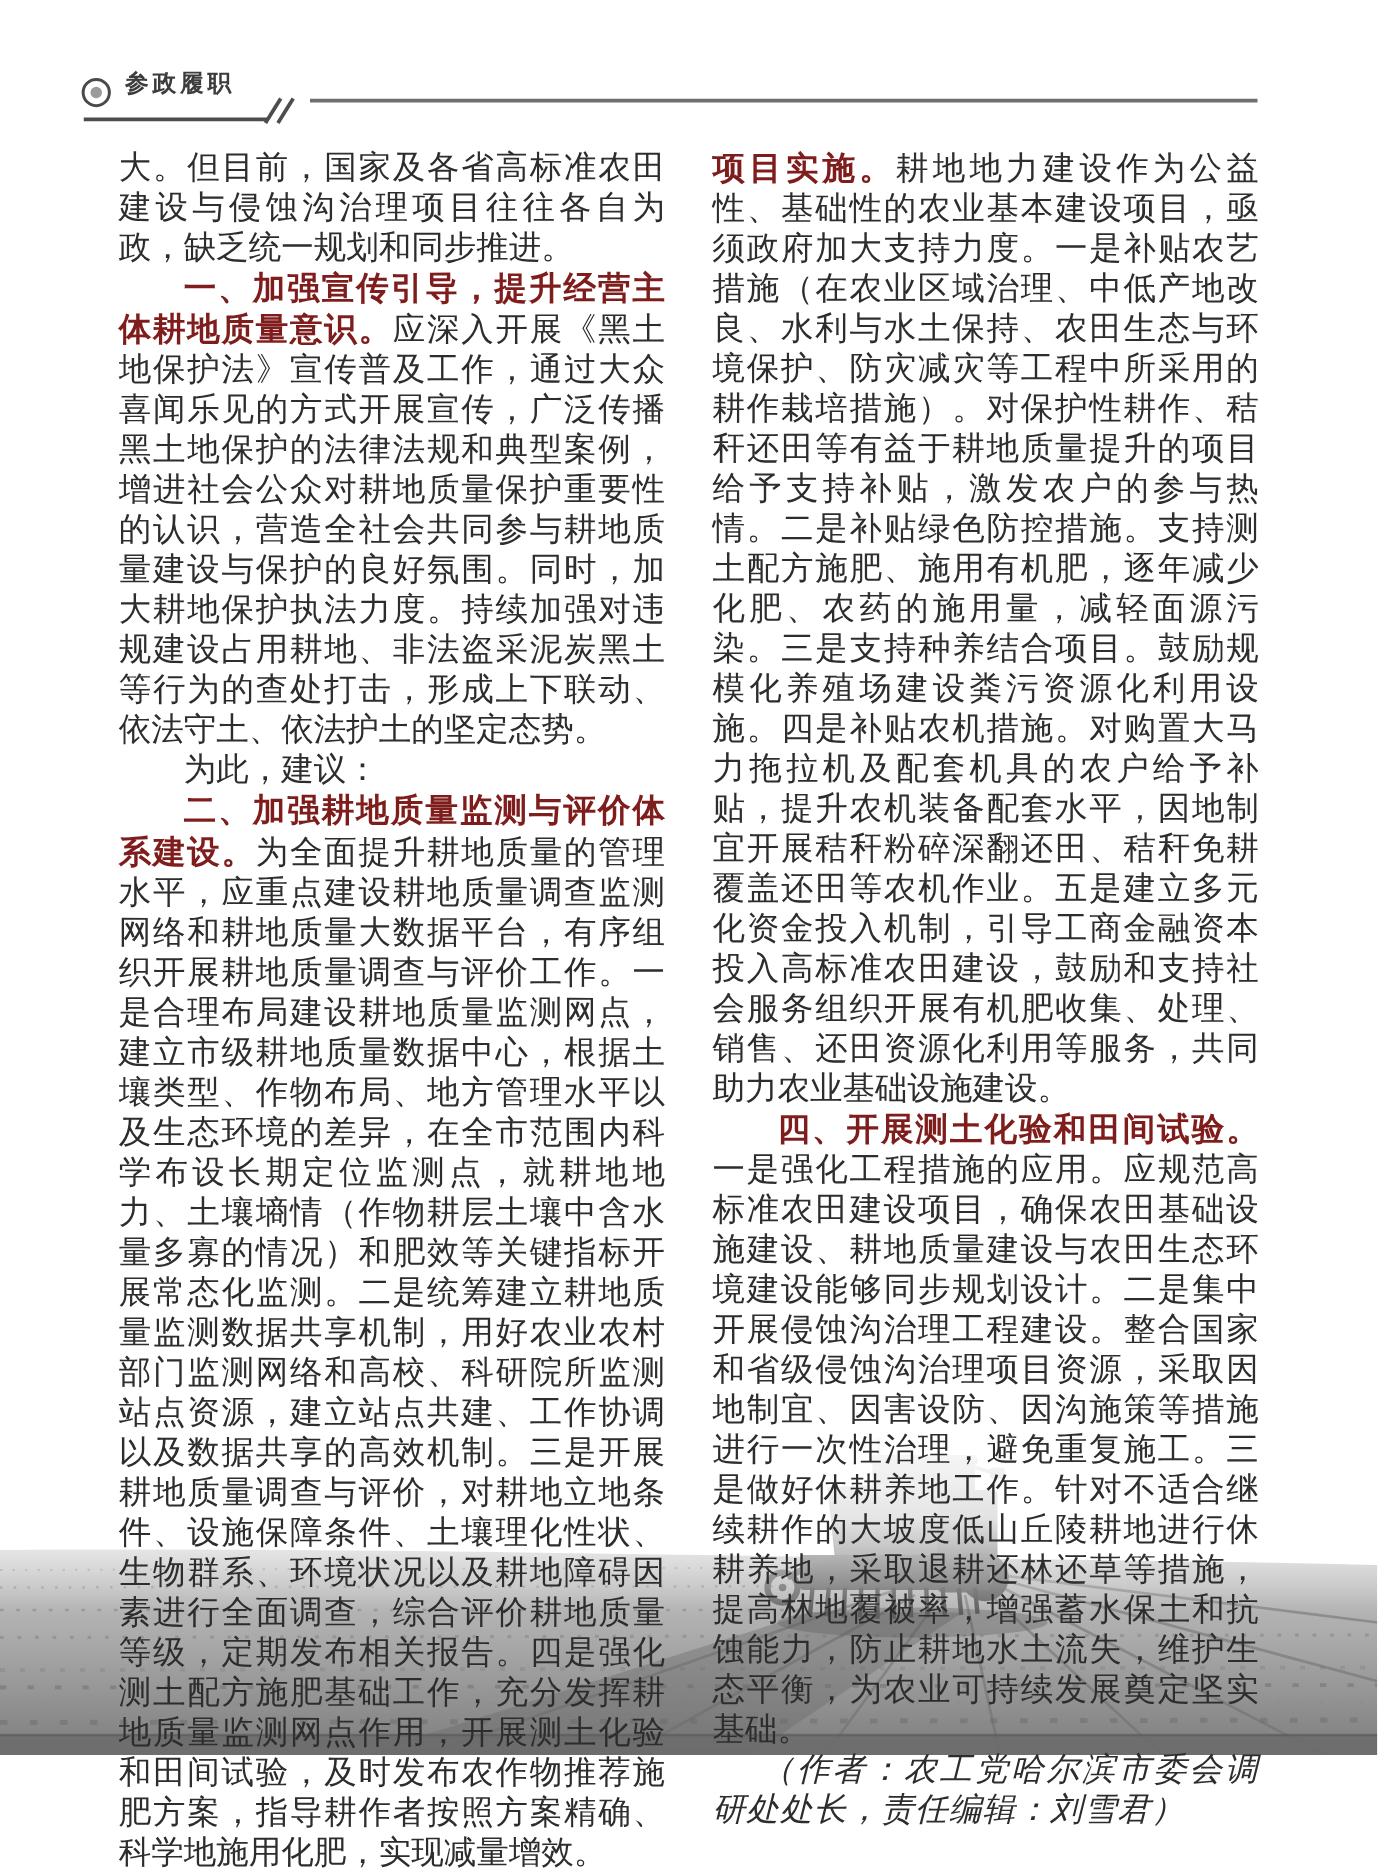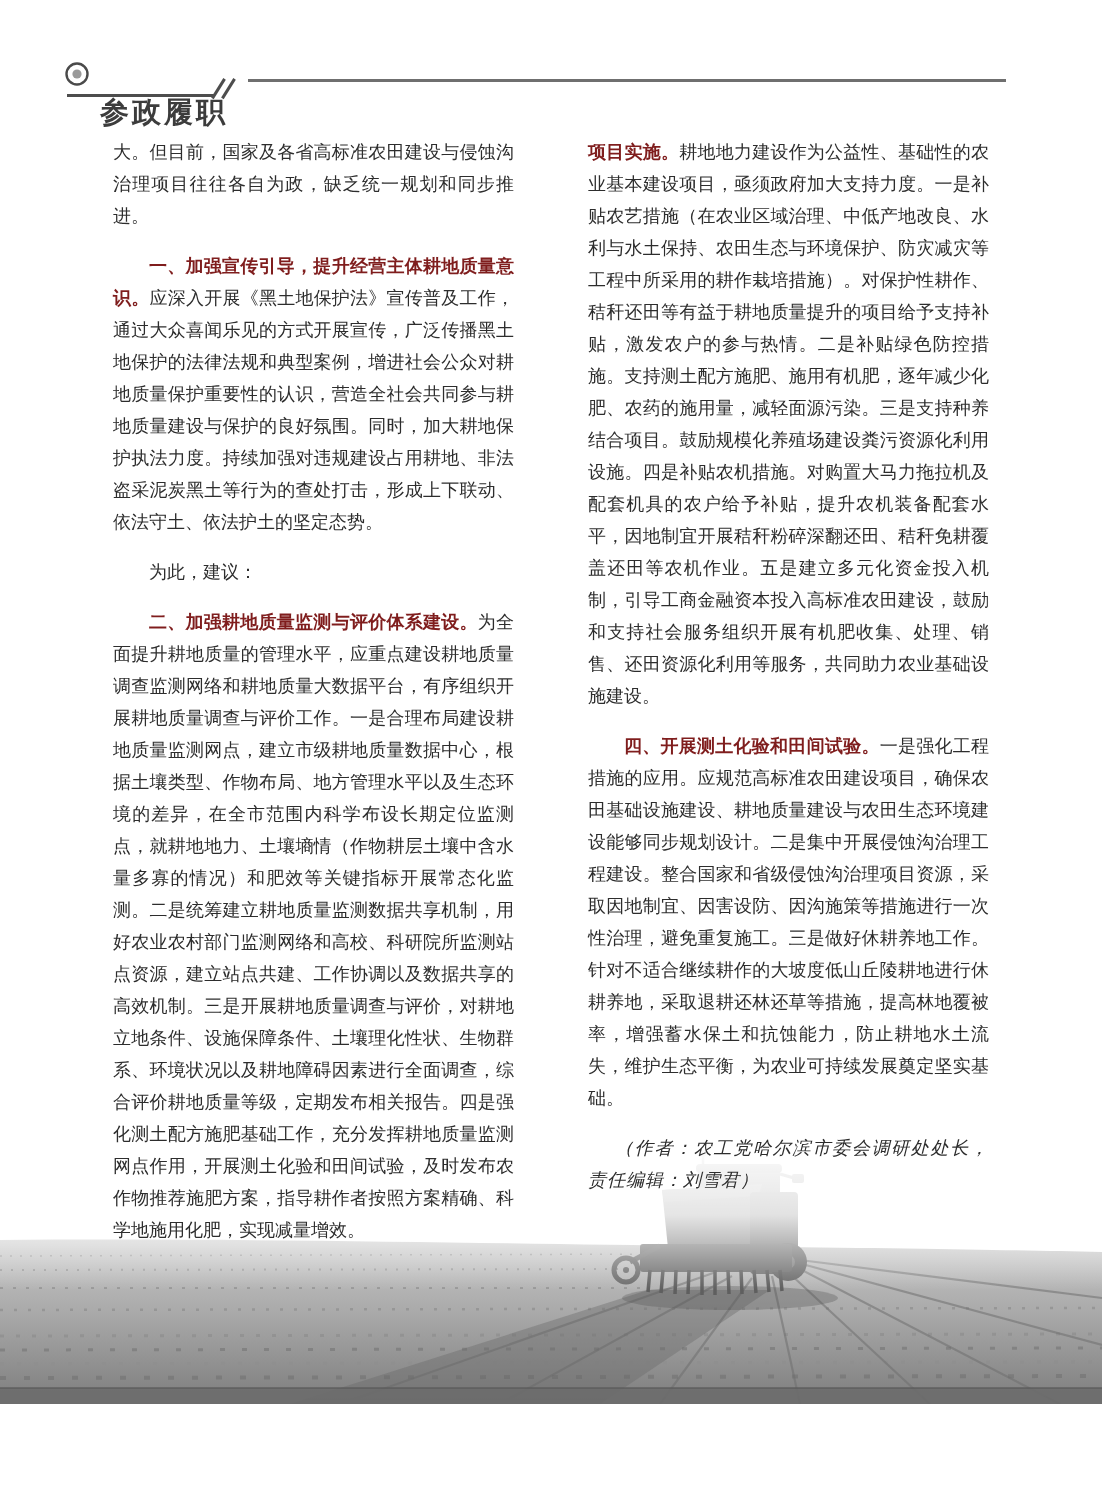--- a/index.html
+++ b/index.html
@@ -4,31 +4,31 @@
 <style>
   html,body{margin:0;padding:0;background:#ffffff;}
   body{width:1102px;height:1496px;position:relative;
        font-family:"Liberation Serif","DejaVu Serif",serif;color:#2d2d2d;}
   .page{position:absolute;inset:0;width:1102px;height:1496px;background:#ffffff;overflow:hidden;}
 
   
   .hdr{position:absolute;left:64px;top:52px;width:943px;height:52px;z-index:3;}
   .bullet{position:absolute;left:0;top:9px;width:26px;height:26px;}
   .hdr-title{position:absolute;left:36px;top:2px;font-family:Liberation Serif, serif;
-             font-weight:700;font-size:29px;letter-spacing:3px;color:#3c3c3c;margin-top:39px;}
+             font-weight:700;font-size:19px;letter-spacing:3px;color:#3c3c3c;}
   .rule-short{position:absolute;left:3px;top:42px;width:147px;height:2.5px;background:#4d4d4d;}
   .slash{position:absolute;top:25px;width:2.5px;height:23px;background:#4d4d4d;transform:rotate(32deg);}
   .slash.s1{left:153px;}
   .slash.s2{left:163px;}
   .rule-long{position:absolute;left:184px;top:27px;width:758px;height:2.5px;background:#6f6f6f;}
 
   
   .columns{position:absolute;left:95px;top:118px;width:912px;display:flex;gap:38px;z-index:2;}
   .col{width:437px;}
-  .col p{margin:18px;font-size:18px;line-height:32px;text-align:justify;
+  .col p{margin:0;font-size:26px;line-height:32px;text-align:justify;
          overflow-wrap:anywhere;color:#2d2d2d;}
   .ind{text-indent:2em;}
   .lead{font-family:"Liberation Sans","DejaVu Sans",sans-serif;font-weight:700;color:#7f1d1d;}
   .bold-line{font-family:"Liberation Sans","DejaVu Sans",sans-serif;font-weight:700;color:#1e1e1e;}
   .author{font-style:italic;text-indent:1.5em;letter-spacing:1px;color:#3a3a3a;}
 
   
   .photo{position:absolute;left:0;top:1140px;width:1102px;height:264px;z-index:1;}
 
   

